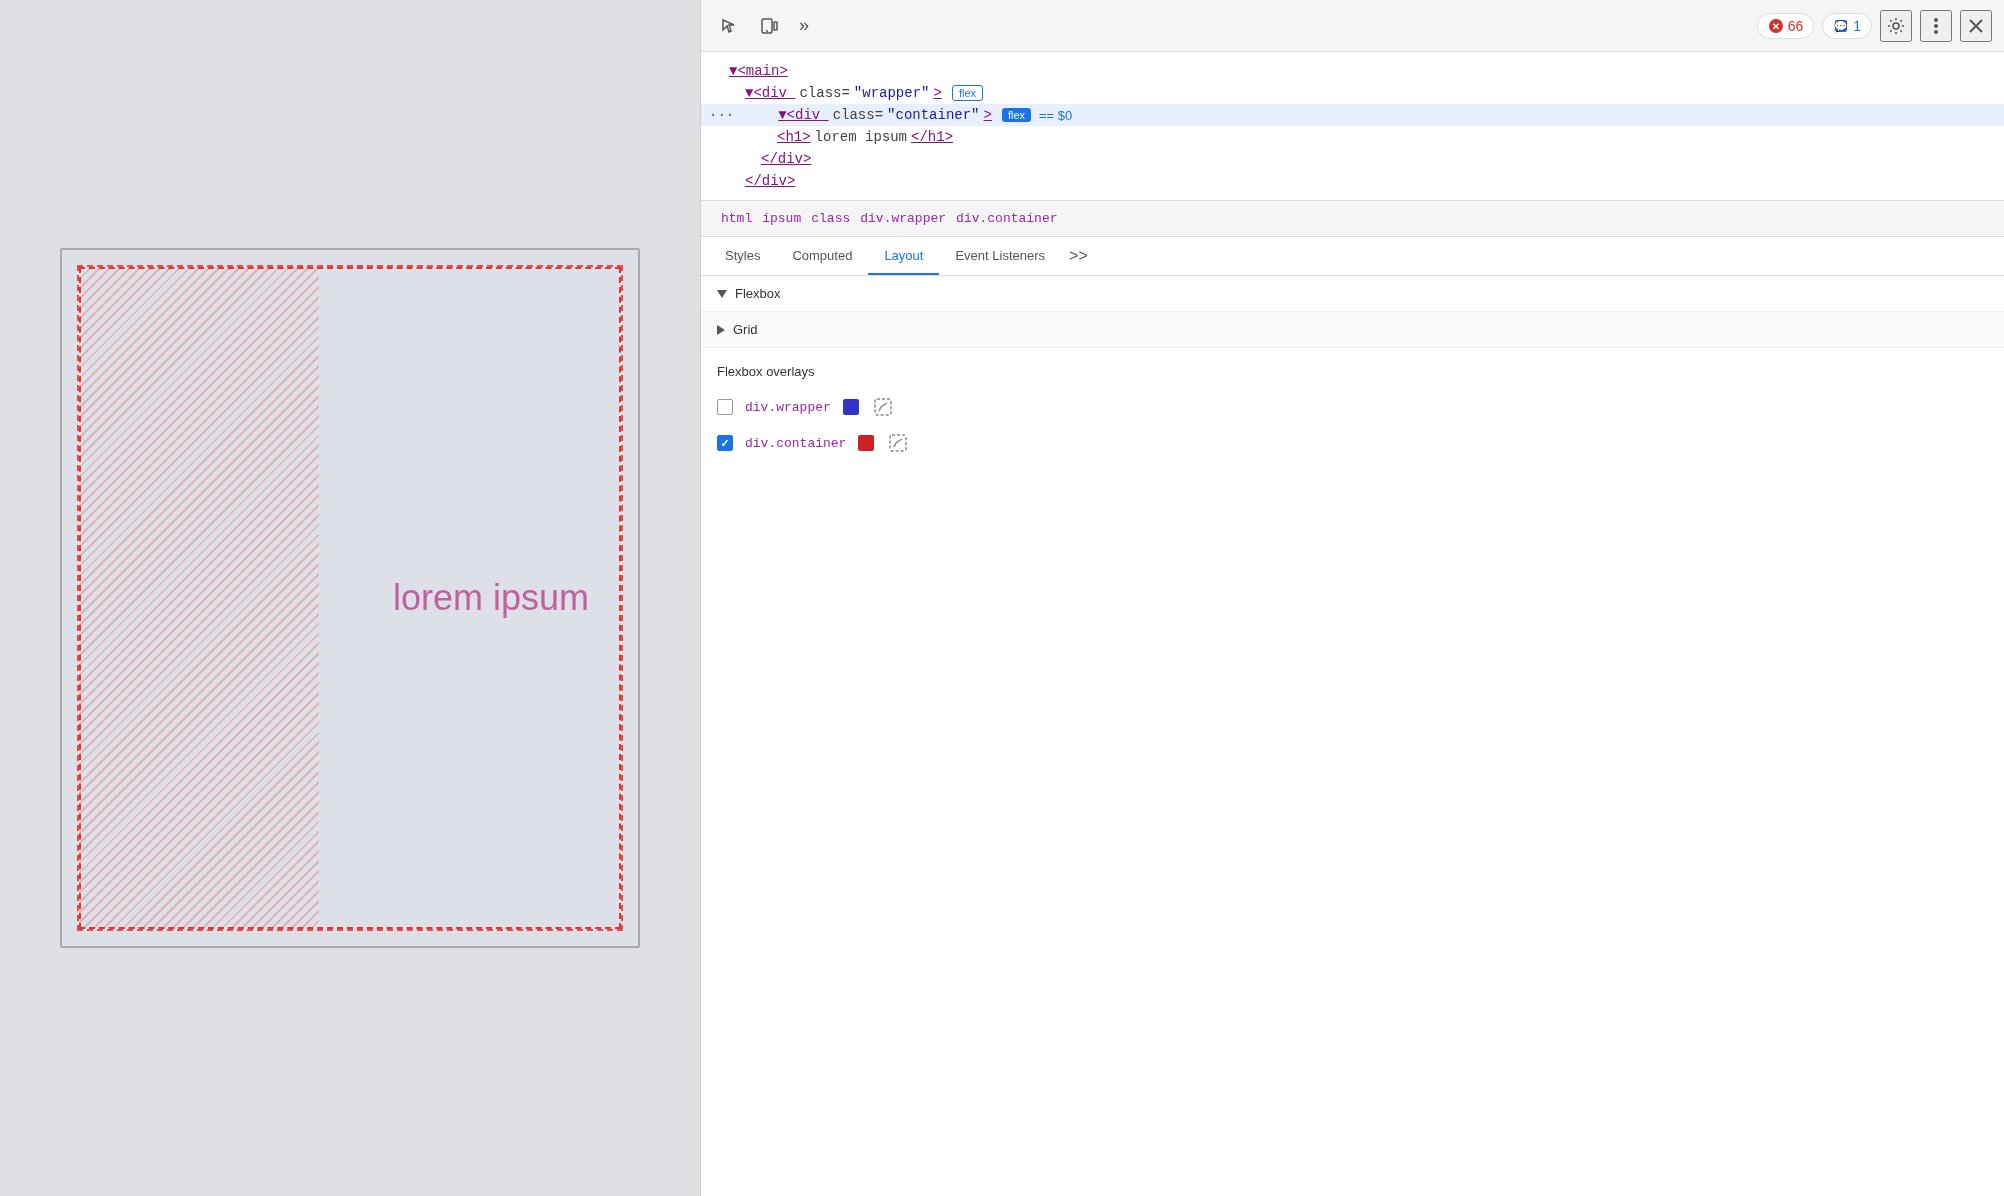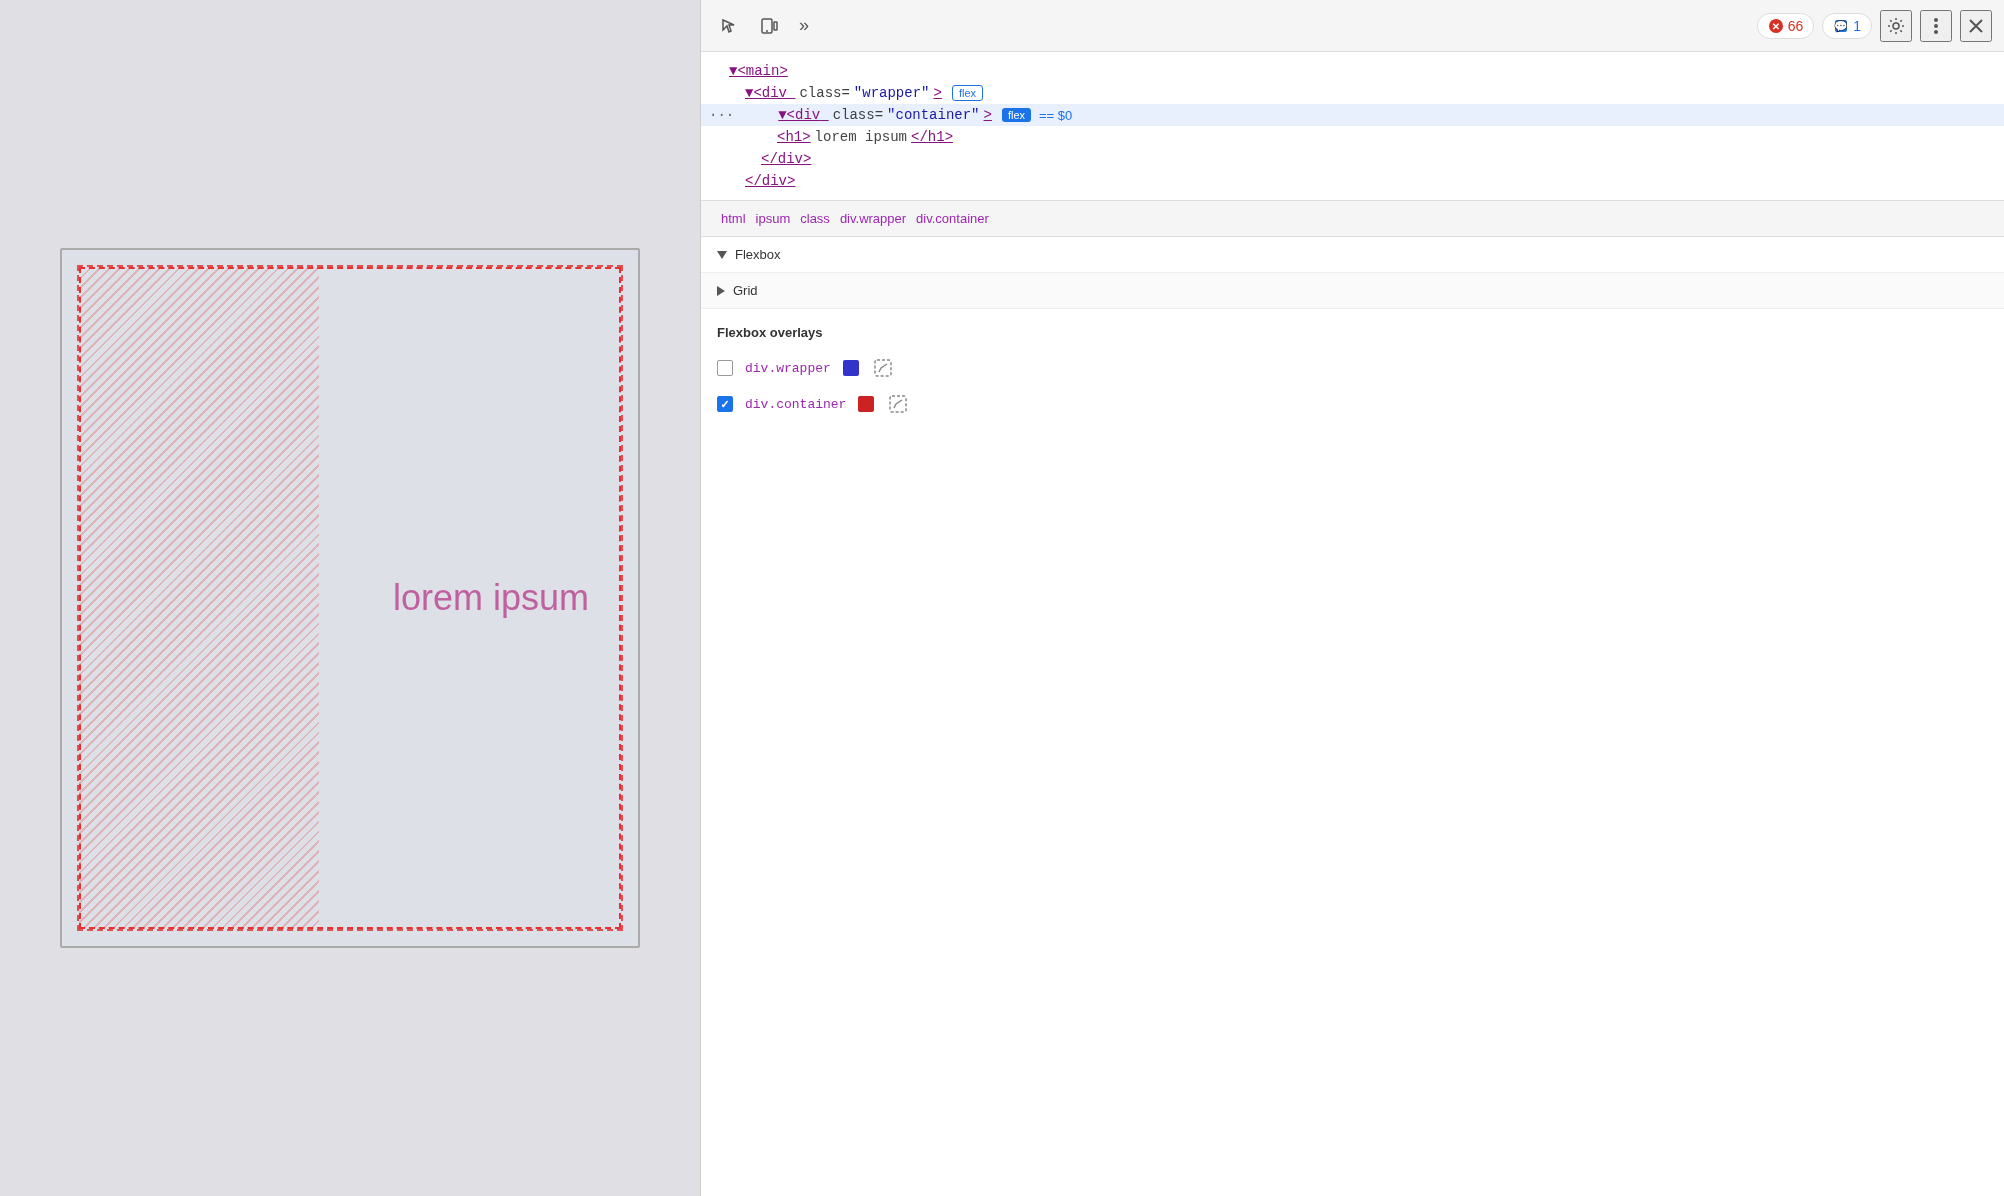--- a/index.html
+++ b/index.html
@@ -234,20 +234,21 @@
       border-bottom: 1px solid #ddd;
       gap: 0;
       font-size: 13px;
       overflow-x: auto;
     }
 
     .breadcrumb-item {
       color: #9c27b0;
       cursor: pointer;
       padding: 2px 4px;
+      font-family: Liberation Mono, monospace;
     }
 
     .breadcrumb-sep {
       color: #888;
       margin: 0 1px;
     }
 
     .breadcrumb-item.active {
       color: #9c27b0;
       font-weight: 500;
@@ -302,21 +303,21 @@
       border-bottom: 1px solid #eee;
       background: #fafafa;
     }
 
     .flexbox-section {
       padding: 16px;
     }
 
     .flexbox-overlays-title {
       font-size: 13px;
-      font-weight: 700;
+      font-weight: 400;
       color: #333;
       margin-bottom: 16px;
     }
 
     .overlay-row {
       display: flex;
       align-items: center;
       gap: 12px;
       margin-bottom: 12px;
       font-size: 13px;
@@ -507,20 +508,27 @@
     <span class="breadcrumb-sep"> </span>
     <span class="breadcrumb-item">ipsum</span>
     <span class="breadcrumb-sep"> </span>
     <span class="breadcrumb-item">class</span>
     <span class="breadcrumb-sep"> </span>
     <span class="breadcrumb-item">div.wrapper</span>
     <span class="breadcrumb-sep"> </span>
     <span class="breadcrumb-item active">div.container</span>
   </div>
 
+  <div class="tabs-bar">
+    <div class="tab-item">Styles</div>
+    <div class="tab-item">Computed</div>
+    <div class="tab-item active">Layout</div>
+    <div class="tab-item">Event Listeners</div>
+    <div class="tabs-more">&gt;&gt;</div>
+  </div>
 
   <div class="layout-content">
 
     <div class="section-header" style="background:#fff;">
       <span class="triangle-down"></span>
       <span style="margin-left:8px">Flexbox</span>
     </div>
 
     <div class="section-header">
       <span class="triangle-right"></span>

